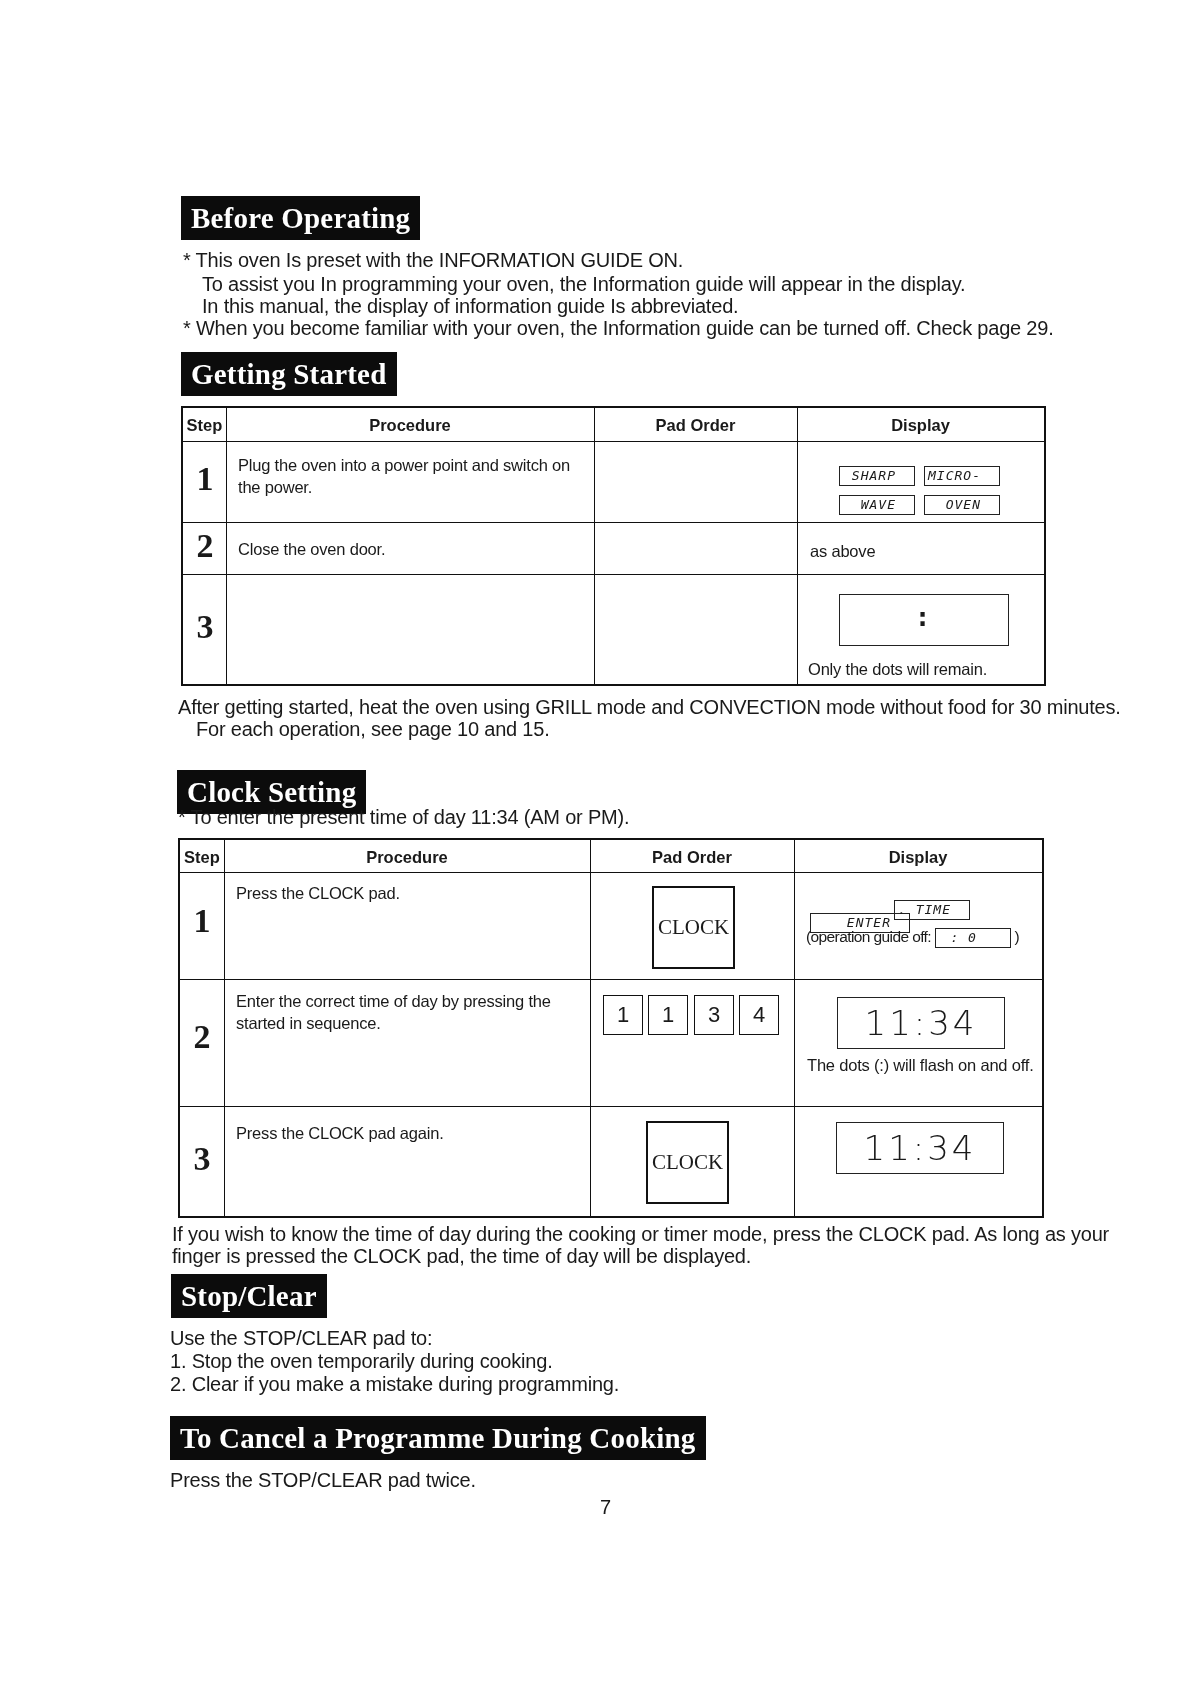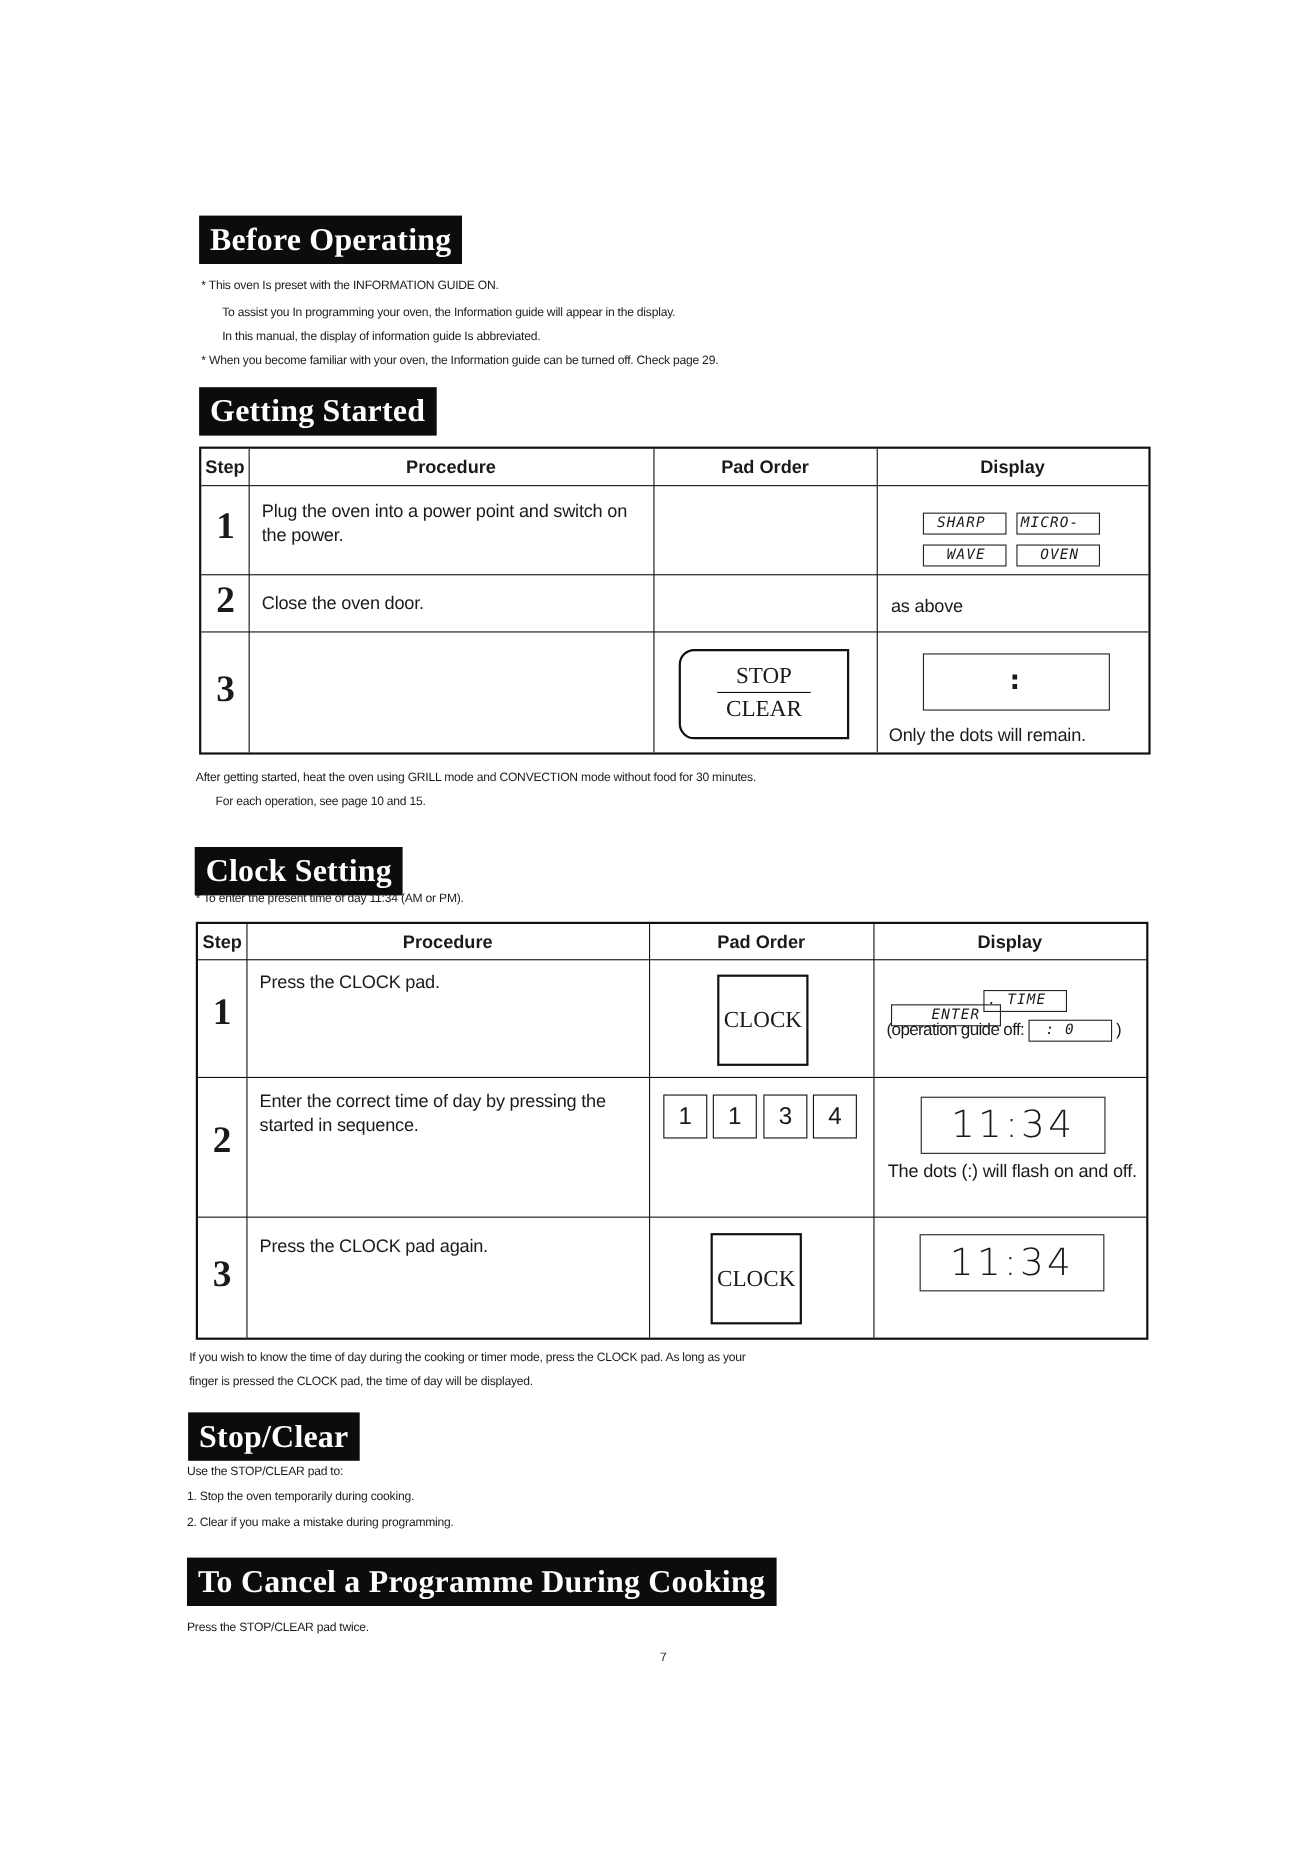--- a/index.html
+++ b/index.html
@@ -1,18 +1,18 @@
 <!DOCTYPE html>
 <html><head>
 <meta charset="utf-8">
 <style>
   html, body { margin:0; padding:0; background:#ffffff; }
   body { width:1191px; height:1684px; position:relative; overflow:hidden; color:#1a1a1a; font-family:"Liberation Sans", sans-serif; }
   .heading { position:absolute; background:#0c0c0c; color:#ffffff; font-family:"Liberation Serif", serif; font-weight:bold; font-size:29px; line-height:44px; padding:0 10px; white-space:nowrap; letter-spacing:0.2px; }
-  .txt { position:absolute; font-size:11px; line-height:21px; white-space:nowrap; letter-spacing:-0.2px; }
+  .txt { position:absolute; font-size:20px; line-height:21px; white-space:nowrap; letter-spacing:-0.2px; }
   .tbl { position:absolute; border:2px solid #111; box-sizing:border-box; }
   .hline { position:absolute; left:0; right:0; height:0; border-top:1.5px solid #111; }
   .vline { position:absolute; top:0; bottom:0; width:0; border-left:1.5px solid #111; }
   .hdr { position:absolute; font-weight:bold; font-size:16.5px; text-align:center; line-height:34px; }
   .stepnum { position:absolute; font-family:"Liberation Serif", serif; font-weight:bold; font-size:34px; text-align:center; width:44px; }
   .cell-text { position:absolute; font-size:16.5px; line-height:22px; letter-spacing:-0.2px; }
   .lcd { position:absolute; border:1.5px solid #222; box-sizing:border-box; font-family:"DejaVu Sans Mono", monospace; font-style:italic; font-size:13px; text-align:right; padding-right:18px; line-height:17px; letter-spacing:1px; }
   .lcd-big { position:absolute; border:1.5px solid #222; box-sizing:border-box; font-family:"DejaVu Sans", sans-serif; font-weight:200; font-size:34px; text-align:center; letter-spacing:3px; transform-origin:center; }
   .pad { position:absolute; border:2px solid #111; box-sizing:border-box; font-family:"Liberation Serif", serif; font-size:21px; text-align:center; display:flex; align-items:center; justify-content:center; background:#fff; cursor:pointer; }
   .numpad { position:absolute; border:1.5px solid #111; box-sizing:border-box; width:40px; height:40px; font-size:22px; text-align:center; line-height:38px; background:#fff; cursor:pointer; }
@@ -50,25 +50,20 @@
   <div class="lcd" style="left:656px;top:58px;width:76px;height:20px;">SHARP</div>
   <div class="lcd" style="left:741px;top:58px;width:76px;height:20px;">MICRO-</div>
   <div class="lcd" style="left:656px;top:87px;width:76px;height:20px;">WAVE</div>
   <div class="lcd" style="left:741px;top:87px;width:76px;height:20px;">OVEN</div>
 
   <div class="stepnum" style="left:0;top:119px;">2</div>
   <div class="cell-text" style="left:55px;top:130px;">Close the oven door.</div>
   <div class="cell-text" style="left:627px;top:132px;">as above</div>
 
   <div class="stepnum" style="left:0;top:200px;">3</div>
-  <div class="stop-pad" style="left:434px;top:182px;width:155px;height:82px;padding-top:10px;">
-    <div>STOP</div>
-    <div class="sep"></div>
-    <div>CLEAR</div>
-  </div>
   <div class="lcd-big" style="left:656px;top:186px;width:170px;height:52px;font-size:24px;line-height:46px;font-weight:bold;">:</div>
   <div class="cell-text" style="left:625px;top:250px;">Only the dots will remain.</div>
 </div>
 
 <div class="txt" style="left:178px;top:697px;">After getting started, heat the oven using GRILL mode and CONVECTION mode without food for 30 minutes.</div>
 <div class="txt" style="left:178px;top:719px;margin-left:18px;">For each operation, see page 10 and 15.</div>
 
 <div class="heading" style="left:177px;top:750px;margin-top:20px;">Clock Setting</div>
 <div class="txt" style="left:178px;top:807px;">* To enter the present time of day 11:34 (AM or PM).</div>
 
@@ -107,21 +102,21 @@
 
   <div class="stepnum" style="left:0;top:300px;">3</div>
   <div class="cell-text" style="left:56px;top:282px;">Press the CLOCK pad again.</div>
   <div class="pad" style="left:466px;top:281px;width:83px;height:83px;">CLOCK</div>
   <div class="lcd-big" style="left:656px;top:282px;width:168px;height:52px;line-height:50px;">11:34</div>
 </div>
 
 <div class="txt" style="left:172px;top:1224px;">If you wish to know the time of day during the cooking or timer mode, press the CLOCK pad. As long as your</div>
 <div class="txt" style="left:172px;top:1246px;">finger is pressed the CLOCK pad, the time of day will be displayed.</div>
 
-<div class="heading" style="left:171px;top:1274px;margin-top:10px;">Stop/Clear</div>
+<div class="heading" style="left:171px;top:1274px;">Stop/Clear</div>
 <div class="txt" style="left:170px;top:1328px;">Use the STOP/CLEAR pad to:</div>
 <div class="txt" style="left:170px;top:1351px;">1. Stop the oven temporarily during cooking.</div>
 <div class="txt" style="left:170px;top:1374px;">2. Clear if you make a mistake during programming.</div>
 
 <div class="heading" style="left:170px;top:1416px;">To Cancel a Programme During Cooking</div>
 <div class="txt" style="left:170px;top:1470px;">Press the STOP/CLEAR pad twice.</div>
 
 <div class="txt" style="left:600px;top:1497px;">7</div>
 
 </body></html>

